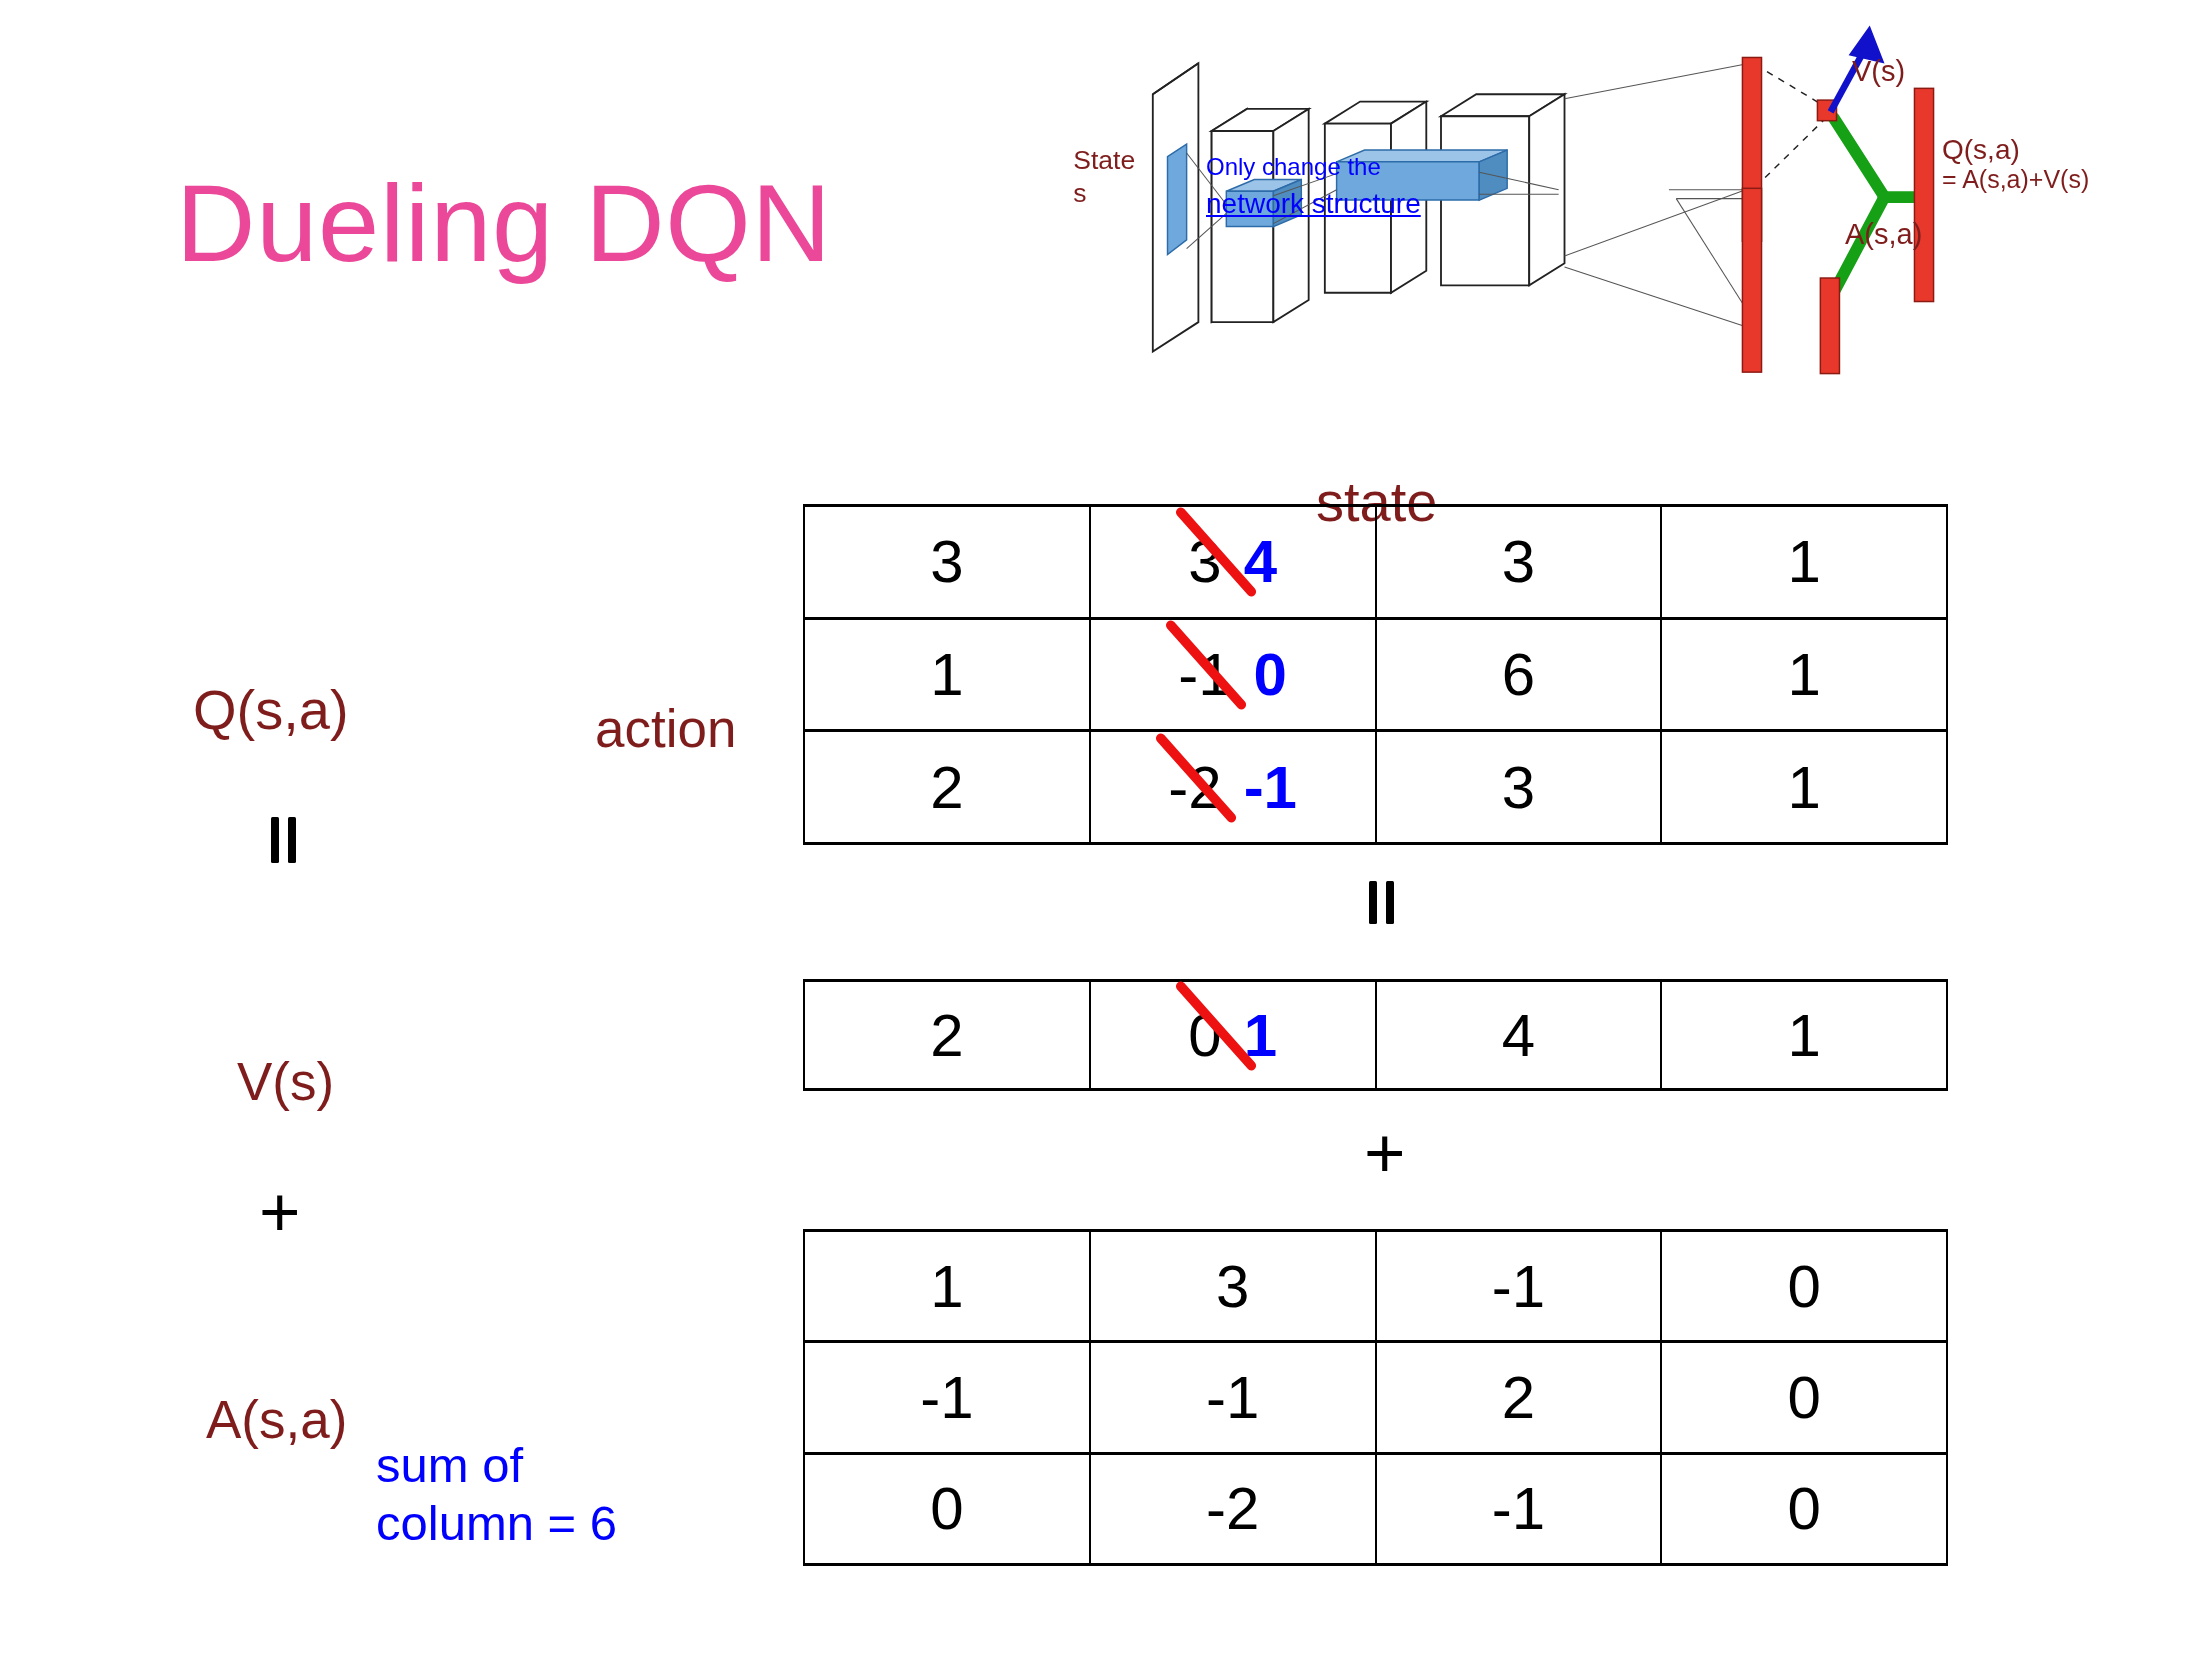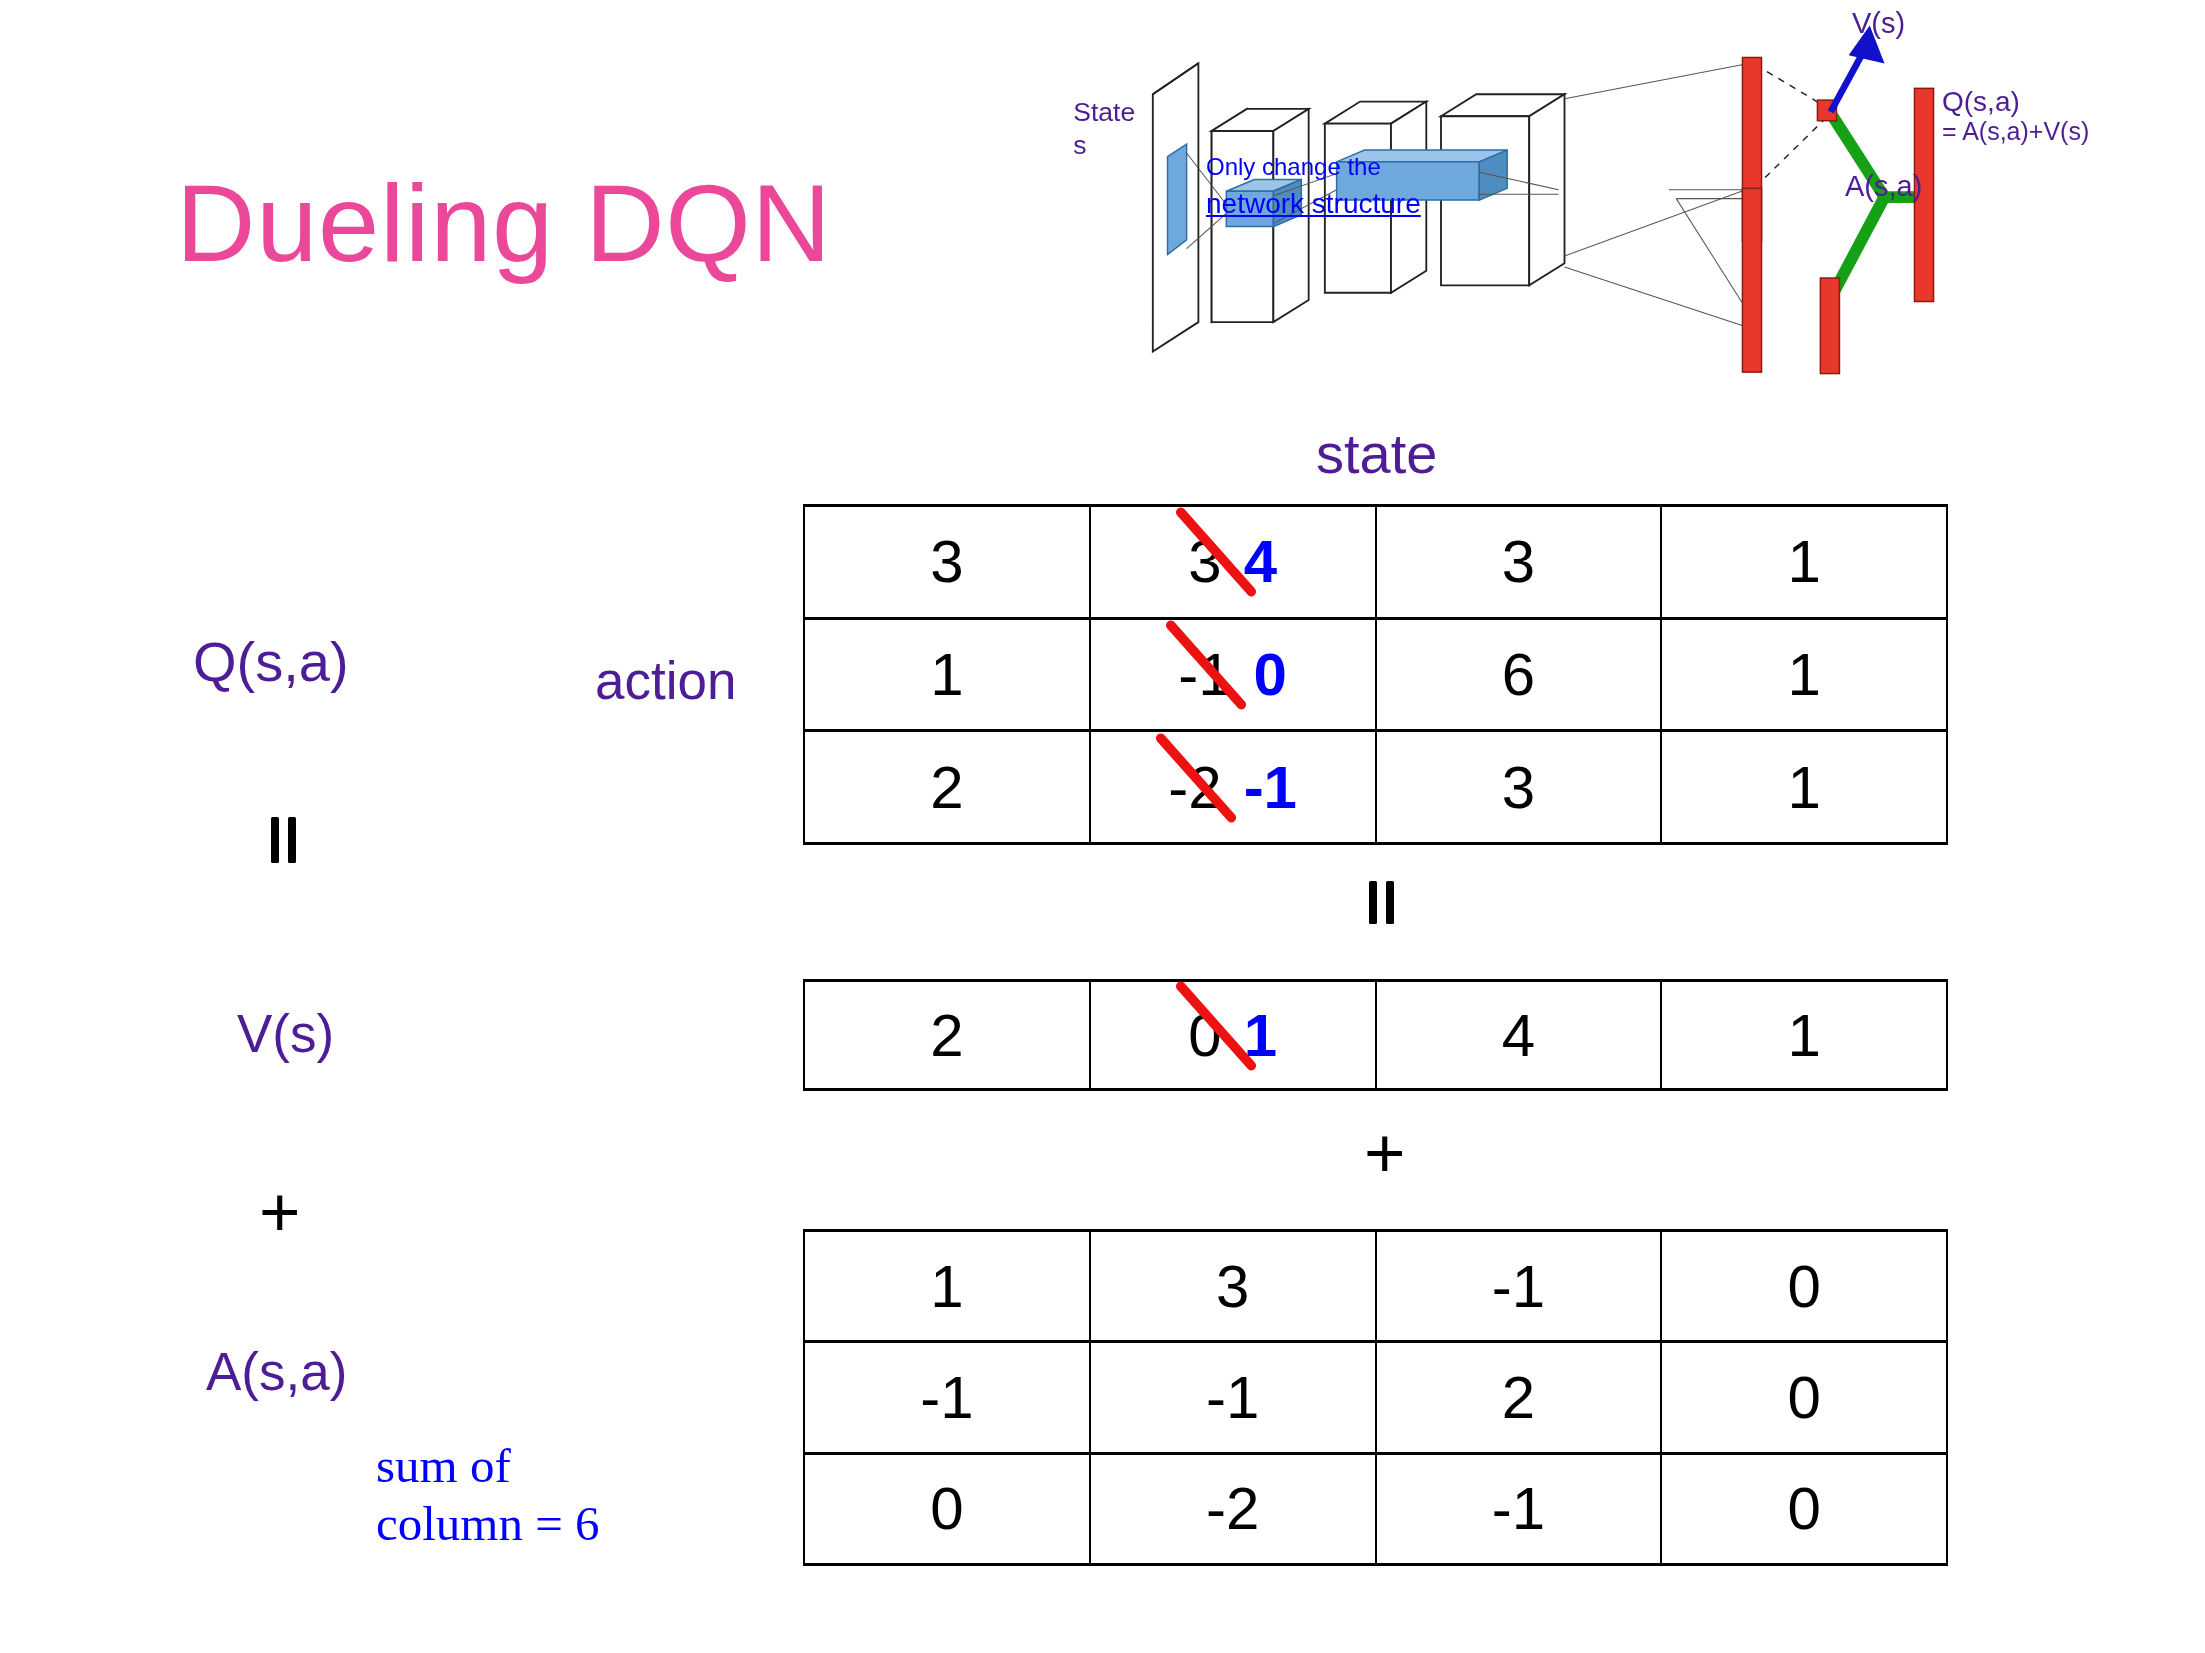--- a/index.html
+++ b/index.html
@@ -34,39 +34,40 @@
     left: 1088px;
     top: 5.9px;
     width: 1103px;
     height: 397px;
   }
   #diagram svg { display: block; }
 
   
   .lbl {
     position: absolute;
-    color: #4c1d95;
+    color: #7f1d1d;
     white-space: nowrap;
     line-height: 1;
+    margin-top: 48px;
   }
   .lbl-blue {
     position: absolute;
     color: #0000ff;
     white-space: nowrap;
     line-height: 1.18;
   }
 
   #state-label  { left: 1316px; top: 426px;  font-size: 56px; }
   #q-label      { left: 193px;  top: 634px;  font-size: 56px; }
   #action-label { left: 595px;  top: 654px;  font-size: 53px; }
   #v-label      { left: 237px;  top: 1007px; font-size: 53px; }
   #a-label      { left: 206px;  top: 1345px; font-size: 53px; }
 
   #avg-note { left: 376px;  top: 1025px; font-size: 49px; }
-  #sum-note { left: 376px;  top: 1437px; font-size: 49px; font-family: Liberation Serif, serif; }
+  #sum-note { left: 376px;  top: 1437px; font-size: 49px; }
 
   
   .eqsign {
     position: absolute;
     display: flex;
     gap: 8.8px;
   }
   .eqsign span {
     display: block;
     width: 8px;

